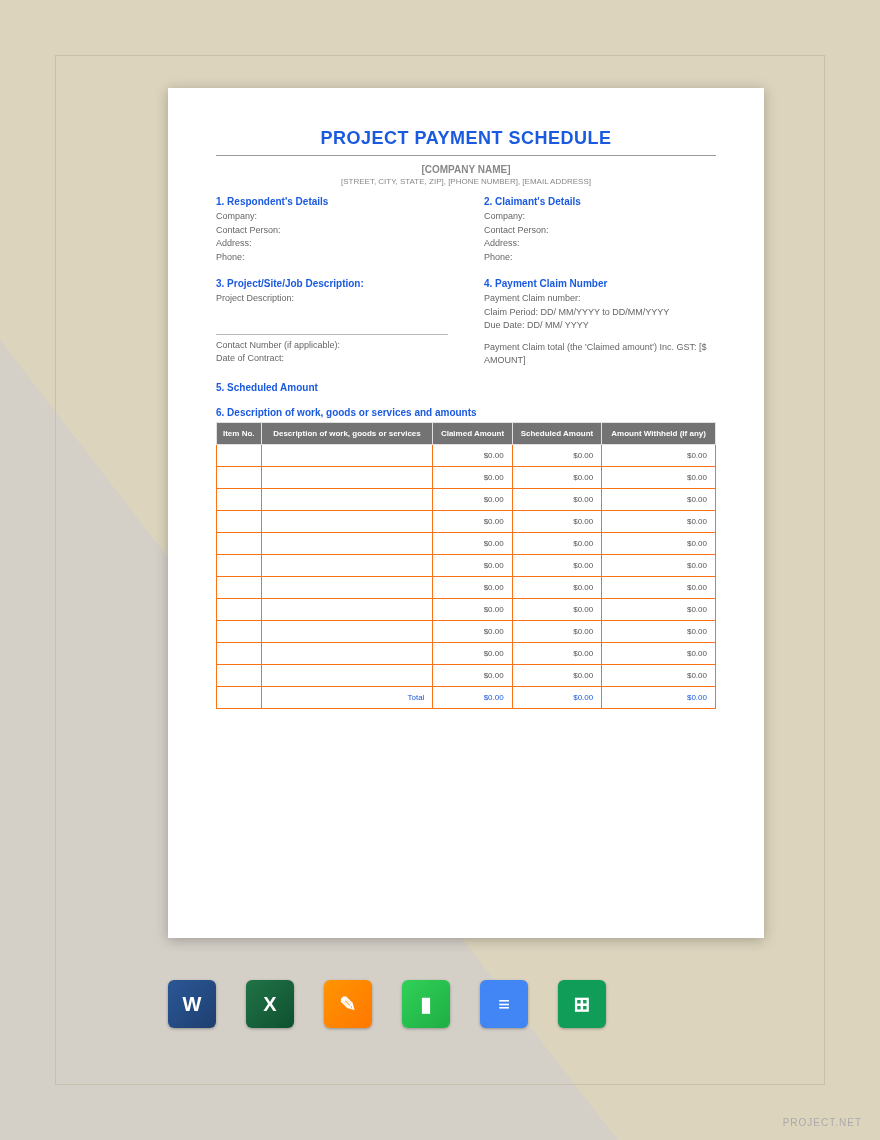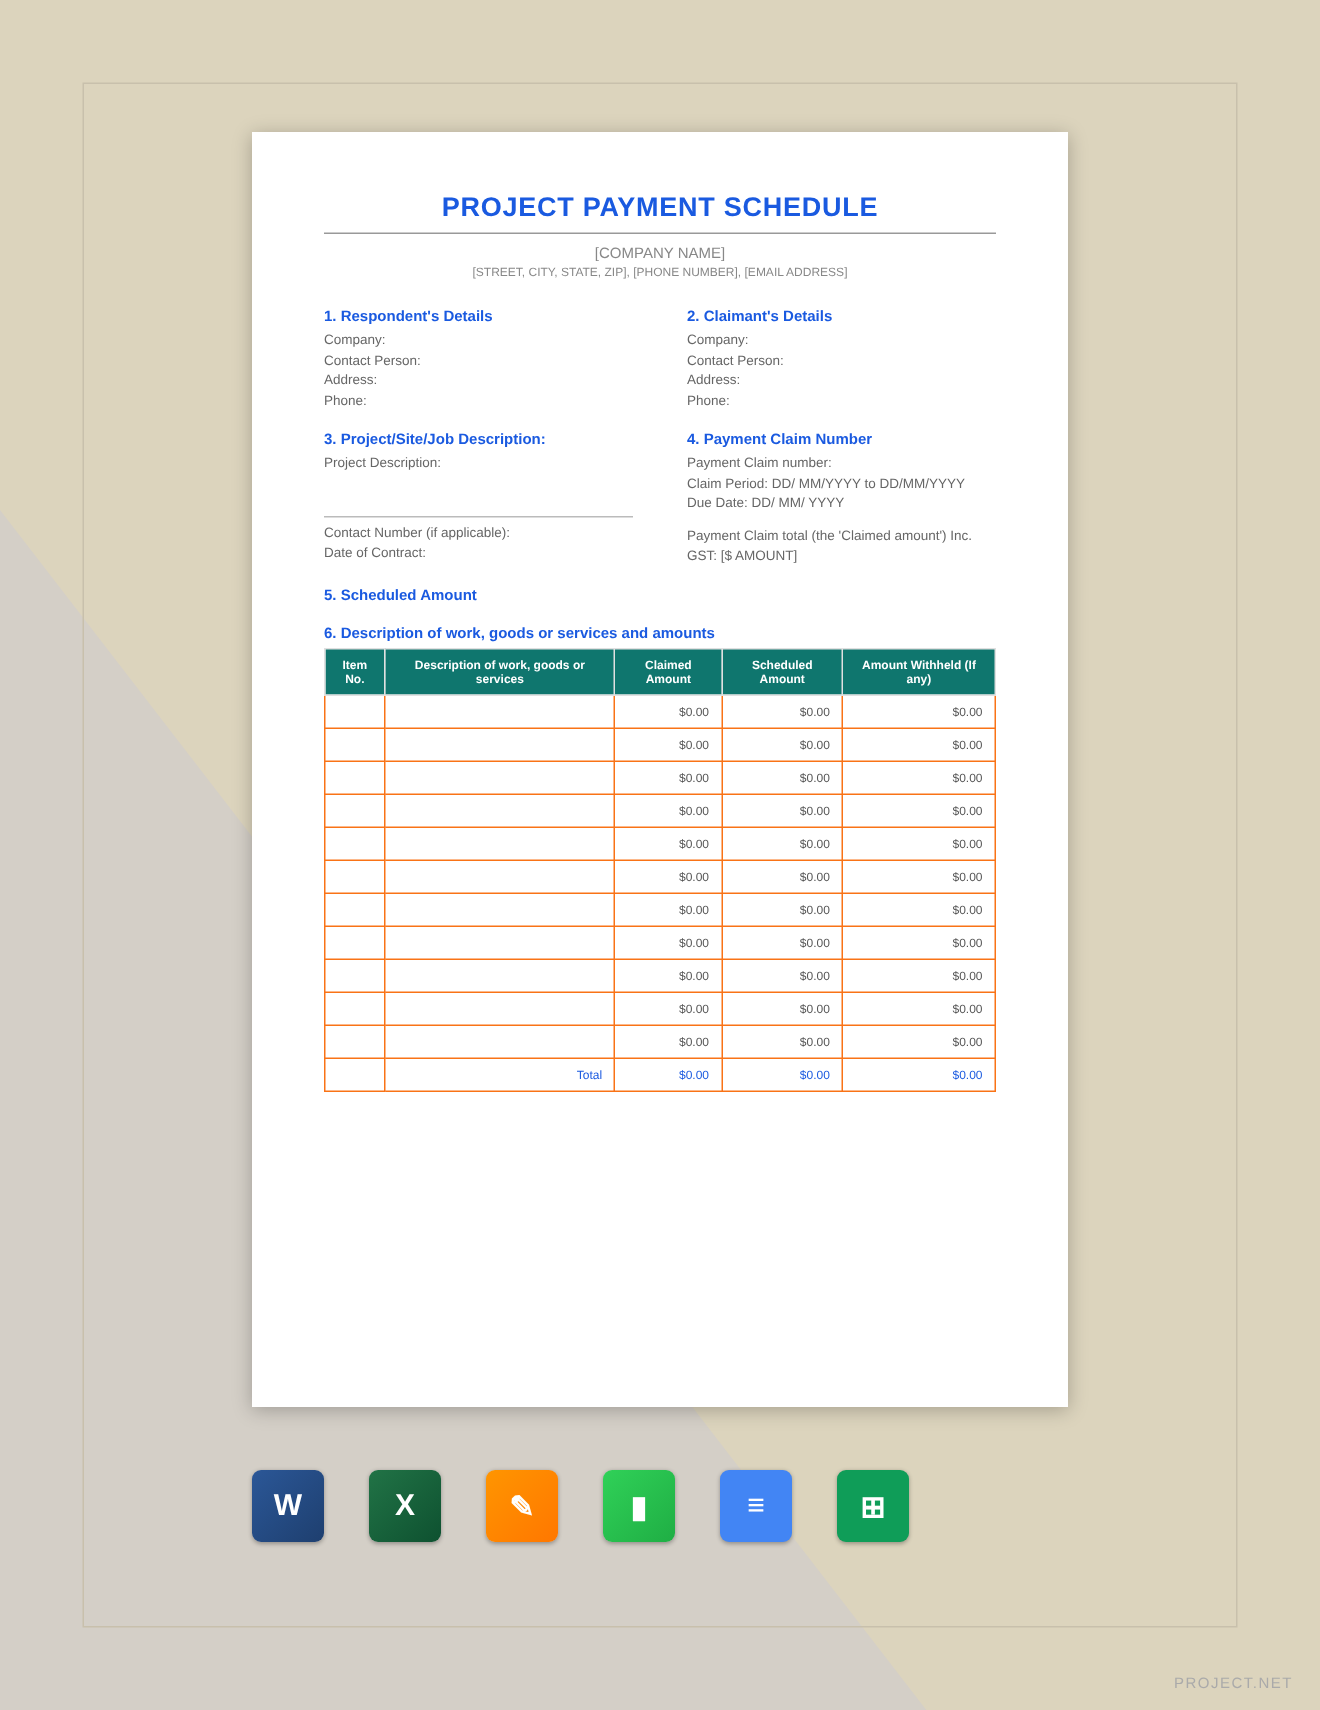--- a/index.html
+++ b/index.html
@@ -32,21 +32,21 @@
     position: absolute;
     top: 55px; left: 55px;
     width: 770px; height: 1030px;
     border: 1px solid #c8c0ac;
     z-index: 2;
   }
   .page {
     position: absolute;
     top: 88px;
     left: 168px;
-    width: 544px;
+    width: 596px;
     height: 850px;
     background: #ffffff;
     box-shadow: 0 2px 12px rgba(0,0,0,0.25);
     z-index: 3;
     padding: 40px 48px 38px 48px;
     font-size: 9px;
     color: #555;
   }
   .title {
     color: #1a5ae0;
@@ -57,29 +57,29 @@
     margin-bottom: 6px;
   }
   .title-rule {
     border: none;
     border-top: 1px solid #999;
     margin: 2px 0 8px 0;
   }
   .company-name {
     text-align: center;
     color: #888;
-    font-weight: normal;
+    font-weight: bold;
     font-size: 10px;
     margin-bottom: 2px;
   }
   .company-contact {
     text-align: center;
     color: #888;
     font-size: 8px;
-    margin-bottom: 20px;
+    margin-bottom: 10px;
   }
   .cols {
     display: flex;
     gap: 36px;
     margin-bottom: 14px;
   }
   .col { flex: 1; }
   .sect-head {
     color: #1a5ae0;
     font-weight: bold;
@@ -96,21 +96,21 @@
     border-top: 1px solid #bbb;
     margin: 10px 0 4px 0;
   }
   table.data {
     width: 100%;
     border-collapse: collapse;
     font-size: 8px;
     margin-top: 4px;
   }
   table.data th {
-    background: #0f766e;
+    background: #737373;
     color: #fff;
     padding: 6px 4px;
     font-size: 8px;
     border: 1px solid #e0e0e0;
     text-align: center;
   }
   table.data td {
     border: 1px solid #f97316;
     padding: 5px 8px;
     text-align: right;

